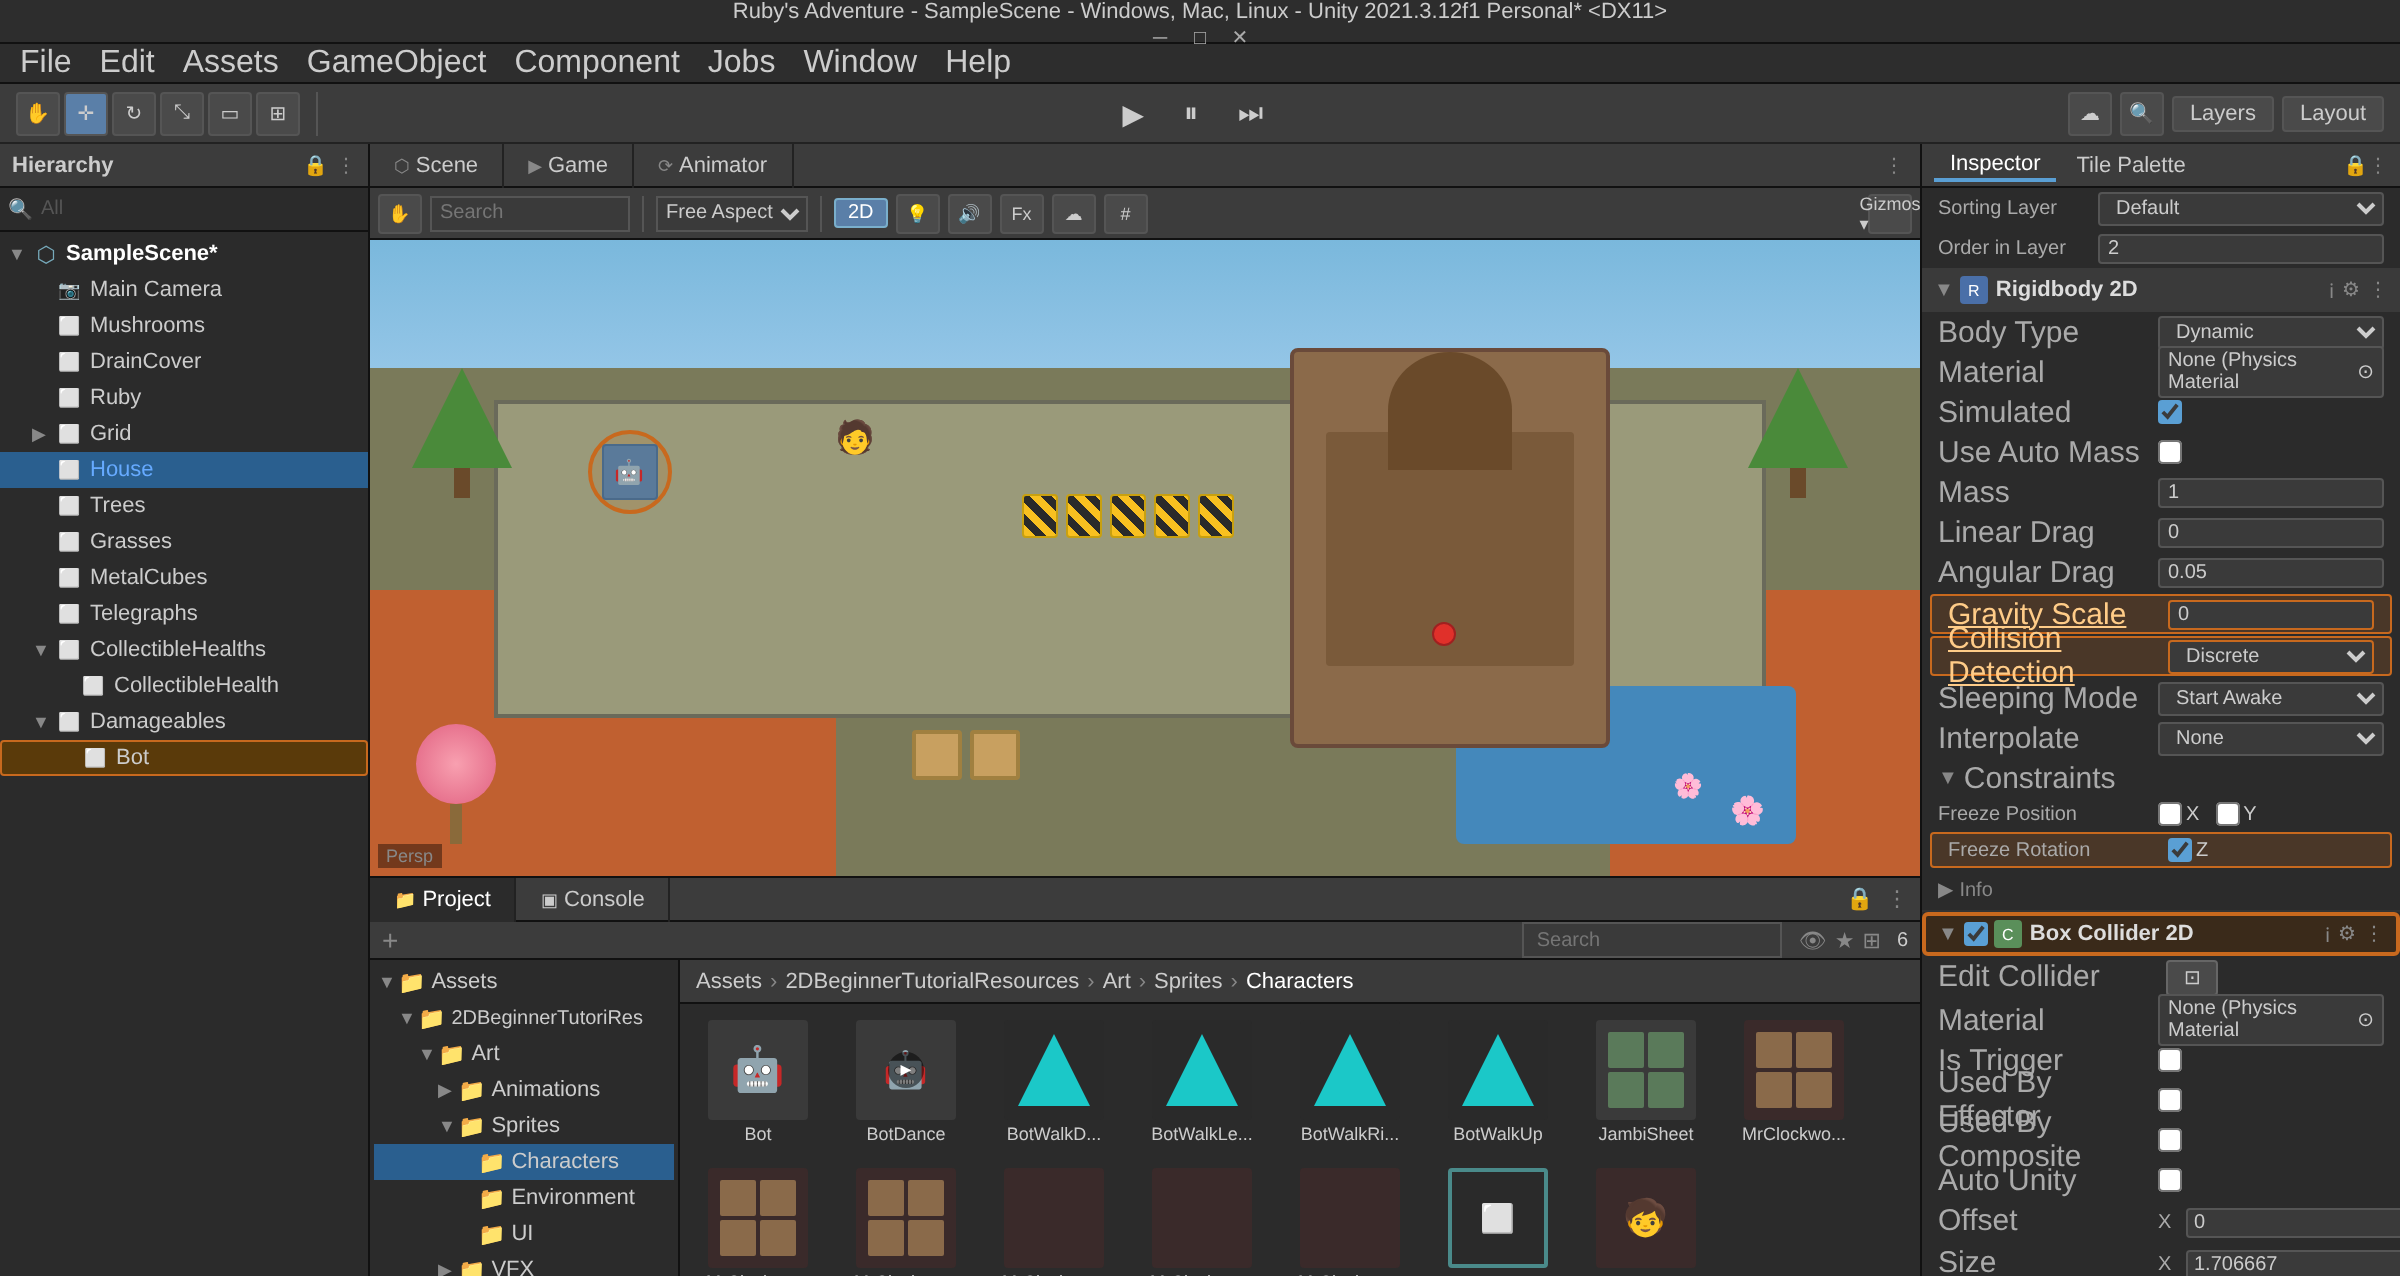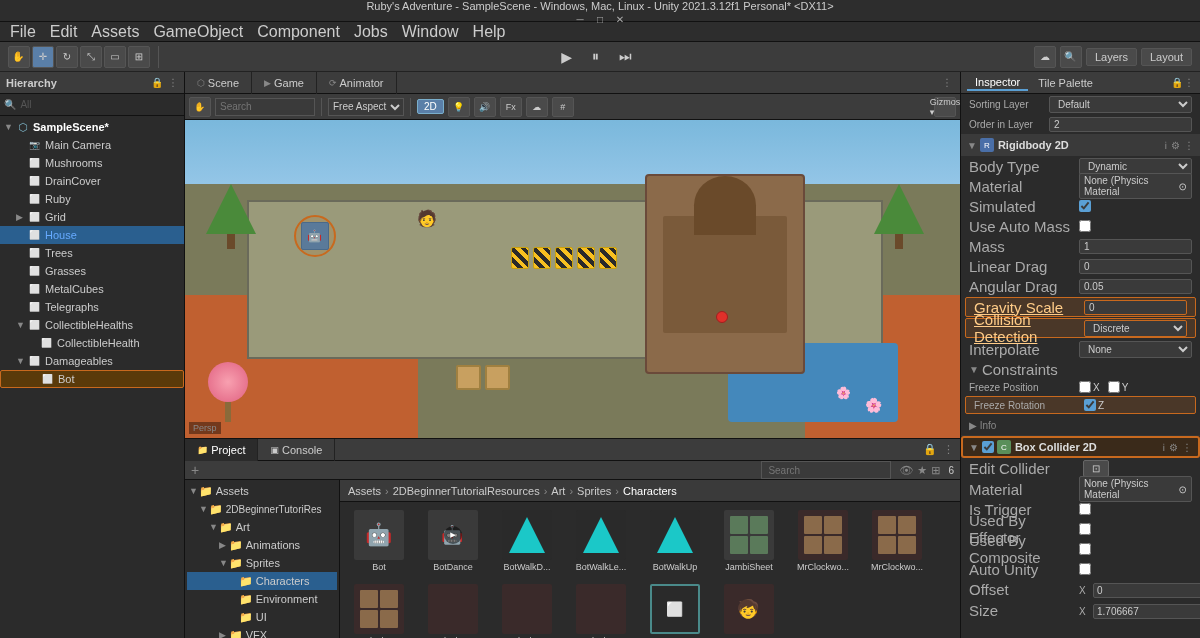--- a/index.html
+++ b/index.html
@@ -519,20 +519,26 @@
                 <span class="asset-name">BotWalkD...</span>
               </div>
 
               <div class="asset-item">
                 <div class="asset-thumb" style="background:#2a2a2a;display:flex;align-items:center;justify-content:center;">
                   <div style="width:0;height:0;border-left:18px solid transparent;border-right:18px solid transparent;border-bottom:36px solid #1bc8c8;"></div>
                 </div>
                 <span class="asset-name">BotWalkLe...</span>
               </div>
 
+              <div class="asset-item">
+                <div class="asset-thumb" style="background:#2a2a2a;display:flex;align-items:center;justify-content:center;">
+                  <div style="width:0;height:0;border-left:18px solid transparent;border-right:18px solid transparent;border-bottom:36px solid #1bc8c8;"></div>
+                </div>
+                <span class="asset-name">BotWalkRi...</span>
+              </div>
 
               <div class="asset-item">
                 <div class="asset-thumb" style="background:#2a2a2a;display:flex;align-items:center;justify-content:center;">
                   <div style="width:0;height:0;border-left:18px solid transparent;border-right:18px solid transparent;border-bottom:36px solid #1bc8c8;"></div>
                 </div>
                 <span class="asset-name">BotWalkUp</span>
               </div>
 
               <div class="asset-item">
                 <div class="asset-thumb" style="background:#3a3a3a;">
@@ -689,20 +695,26 @@
           <input class="insp-input" type="text" style="border-color: rgb(200, 105, 30);" value="0">
         </div>
 
         <div class="insp-row highlighted-row">
           <span class="insp-label">Collision Detection</span>
           <select class="insp-dropdown" style="border-color:#c8691e;">
             <option>Discrete</option>
           </select>
         </div>
 
+        <div class="insp-row">
+          <span class="insp-label">Sleeping Mode</span>
+          <select class="insp-dropdown">
+            <option>Start Awake</option>
+          </select>
+        </div>
 
         <div class="insp-row">
           <span class="insp-label">Interpolate</span>
           <select class="insp-dropdown">
             <option>None</option>
           </select>
         </div>
 
         <div class="insp-row" style="cursor:pointer;">
           <span style="color:#888;margin-right:3px;font-size:10px;">▼</span>

